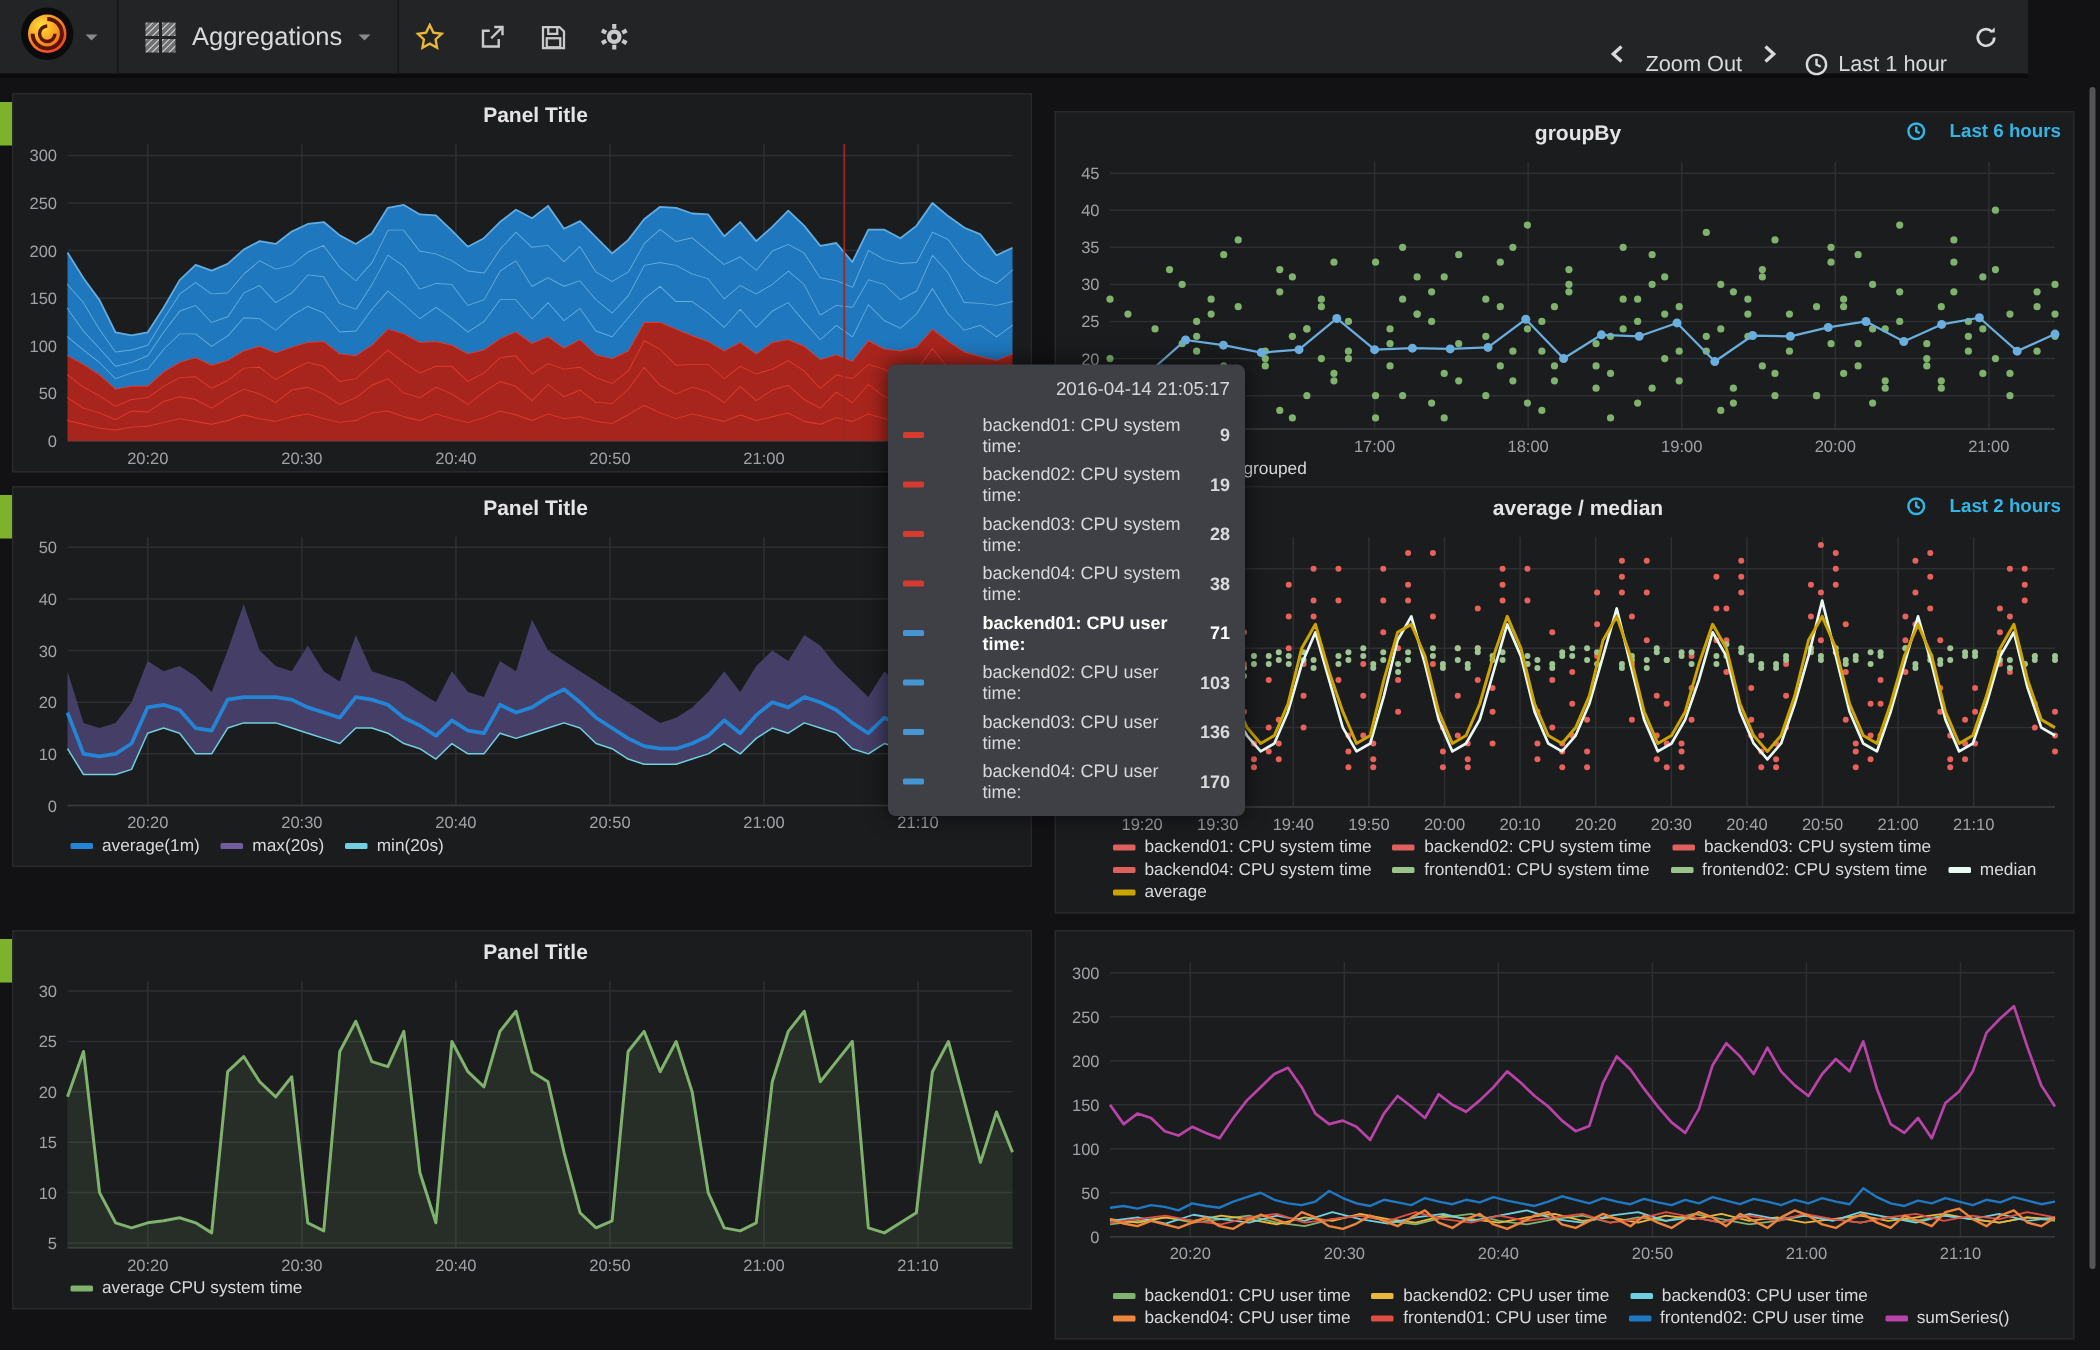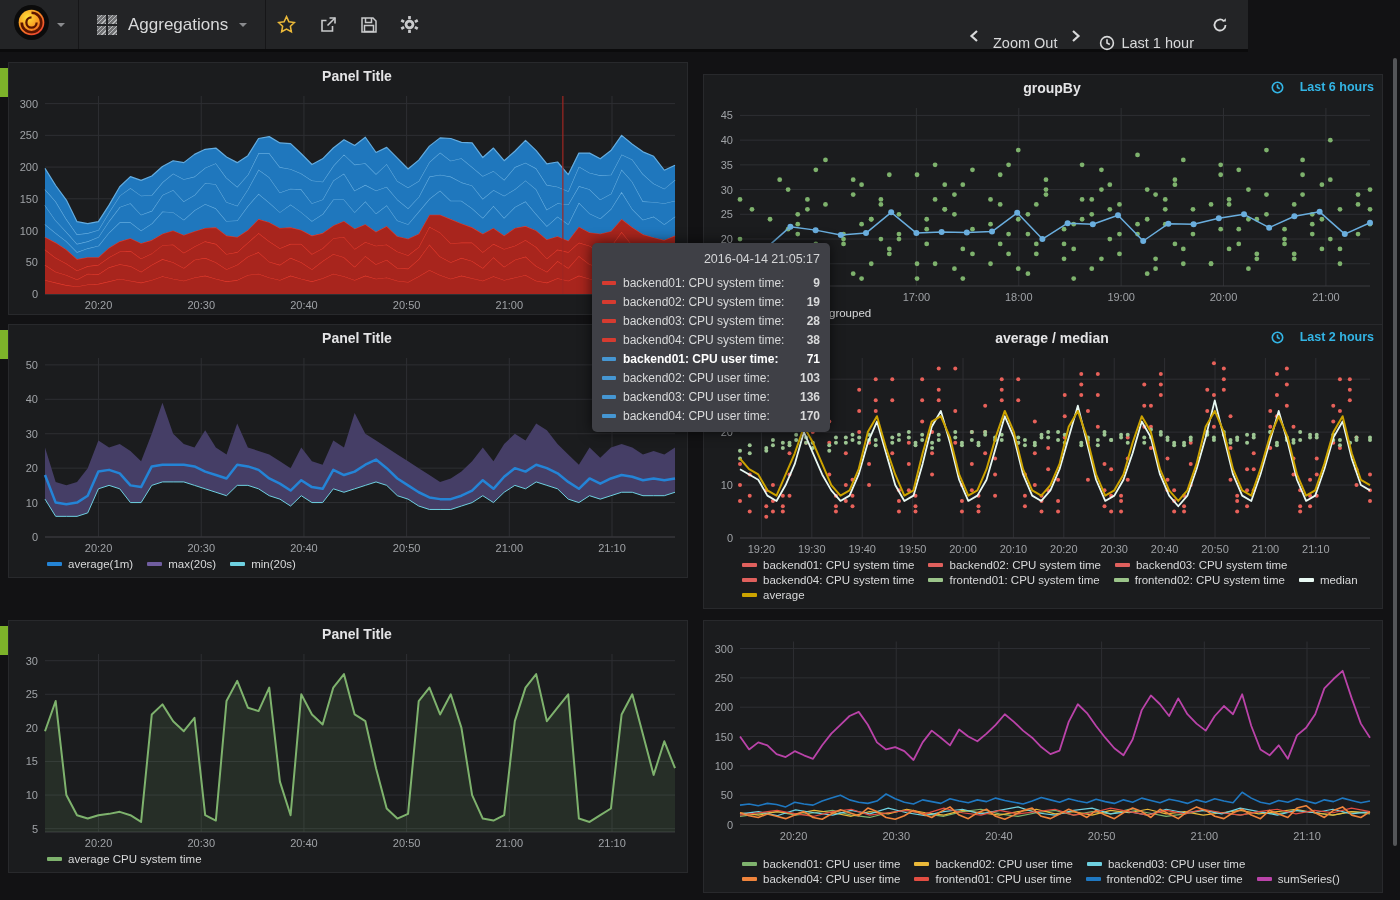--- a/index.html
+++ b/index.html
@@ -1,19 +1,19 @@
 <!DOCTYPE html>
 <html><head>
 <meta charset="utf-8">
 <style>
   html,body{margin:0;padding:0;}
   body{width:1400px;height:900px;background:#121214;overflow:hidden;position:relative;
        font-family:"Liberation Sans",sans-serif;color:#d8d9da;}
   
-  .navbar{position:absolute;top:0;left:0;width:1248px;height:52px;background:#232426;
+  .navbar{position:absolute;top:0;left:0;width:1352px;height:52px;background:#232426;
           display:flex;align-items:center;box-sizing:border-box;border-bottom:3px solid #0b0b0c;}
   .nav-left{display:flex;align-items:center;height:100%;}
   .logo-btn{display:flex;align-items:center;gap:7px;padding:0 13px;height:100%;
             border-right:1px solid #161618;cursor:pointer;}
   .caret{width:0;height:0;border-left:4px solid transparent;border-right:4px solid transparent;
          border-top:4px solid #8a8b8e;display:inline-block;}
   .dash-btn{display:flex;align-items:center;gap:11px;padding:0 18px;height:100%;
             border-right:1px solid #161618;font-size:17px;color:#d8d9da;cursor:pointer;}
   .grid-ico{display:grid;grid-template-columns:9px 9px;grid-template-rows:9px 9px;gap:2px;}
   .grid-ico i{background:repeating-linear-gradient(135deg,#b8babc 0 1px,#6f7072 1px 3px);}
@@ -38,21 +38,21 @@
   
   .rowbar{position:absolute;left:0;width:9px;height:29px;background:#7db32a;cursor:pointer;}
   .scrollbar{position:absolute;right:3px;top:58px;width:4px;height:788px;background:#8b8d90;
              border-radius:2px;opacity:.55;cursor:pointer;}
   
   .tooltip{position:absolute;left:592px;top:243px;width:238px;background:#3f4046;border-radius:5px;
            padding:9px 10px 7px 10px;box-shadow:0 0 14px rgba(0,0,0,.65);z-index:20;font-size:12px;box-sizing:border-box;}
   .tt-title{text-align:right;margin-bottom:7px;color:#d4d5d7;font-size:12.5px;}
   .tt-row{display:flex;align-items:center;gap:7px;padding:2.5px 0;color:#d8d9da;}
   .tt-row i{width:14px;height:4px;border-radius:1px;flex:0 0 auto;}
-  .tt-row .lbl{flex:1 1 auto;}
+  .tt-row .lbl{flex:1 1 auto;margin-left:32px;}
   .tt-row .val{font-weight:bold;text-align:right;min-width:24px;}
   .tt-row.bold{font-weight:bold;color:#ffffff;}
   svg text{font-family:"Liberation Sans",sans-serif;}
 </style>
 </head>
 <body>
 
 <div class="navbar">
   <div class="nav-left">
     <div class="logo-btn">

